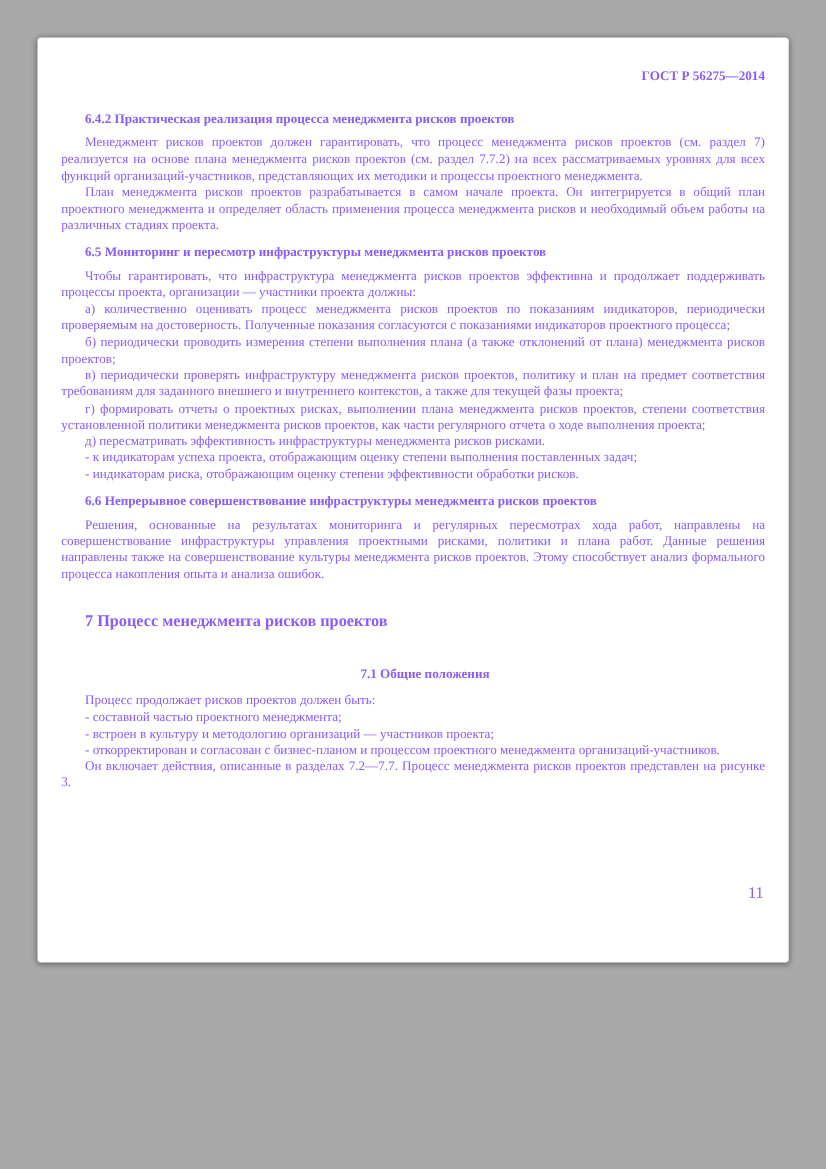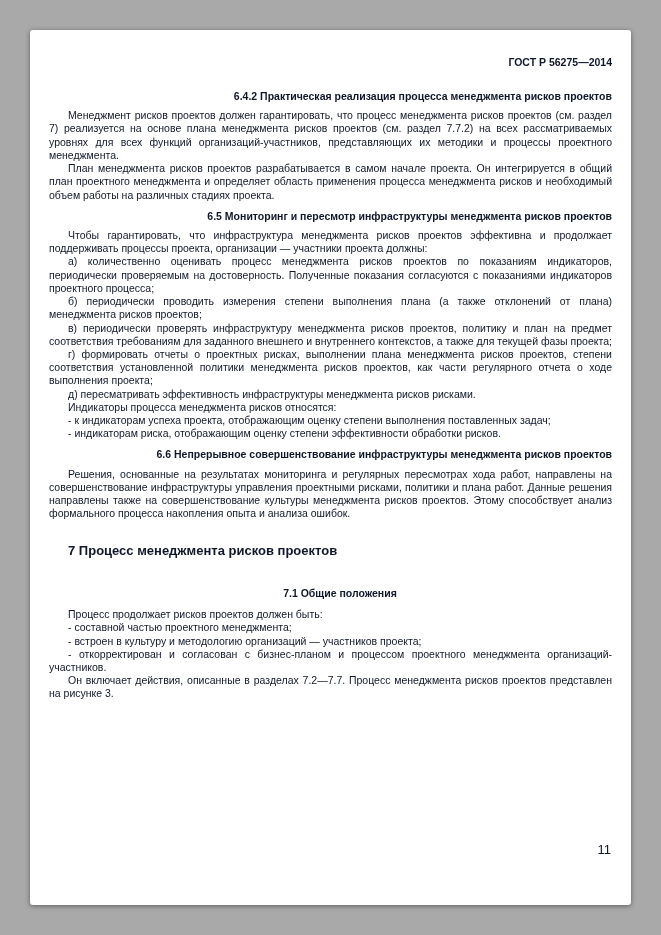--- a/index.html
+++ b/index.html
@@ -10,48 +10,49 @@
   }
   .canvas {
     width: 661px;
     height: 935px;
     background: #a9a9a9;
     overflow: hidden;
   }
   .page {
     position: relative;
     width: 601px;
-    height: 875px;
+    height: 740px;
     margin: 30px auto 0 auto;
     background: #ffffff;
     border-radius: 3px;
     box-shadow: 0 1px 5px rgba(0,0,0,0.45);
     box-sizing: border-box;
     padding: 26px 19px 0 19px;
-    color: #0f172a;
+    color: #8b5cf6;
+    font-family: Liberation Serif, serif;
   }
   .page-header {
     text-align: right;
     font-size: 10.5px;
     font-weight: bold;
     margin-bottom: 22px;
   }
   .content {
     font-size: 10.5px;
     line-height: 1.26;
     text-align: justify;
     hyphens: auto;
   }
   .content p {
     margin: 0;
     text-indent: 19px;
   }
   .content p.h3 {
     font-weight: bold;
-    text-align: right;
+    text-align: left;
     margin: 8px 0 6px 0;
   }
   .content p.h1 {
     font-weight: bold;
     text-align: left;
     font-size: 13px;
     margin: 22px 0 28px 0;
   }
   .content p.h3-sub {
     font-weight: bold;
@@ -79,21 +80,20 @@
       <p class="h3">6.4.2 Практическая реализация процесса менеджмента рисков проектов</p>
       <p>Менеджмент рисков проектов должен гарантировать, что процесс менеджмента рисков проектов (см. раздел 7) реализуется на основе плана менеджмента рисков проектов (см. раздел 7.7.2) на всех рассматриваемых уровнях для всех функций организаций-участников, представляющих их методики и процессы проектного менеджмента.</p>
       <p>План менеджмента рисков проектов разрабатывается в самом начале проекта. Он интегрируется в общий план проектного менеджмента и определяет область применения процесса менеджмента рисков и необходимый объем работы на различных стадиях проекта.</p>
       <p class="h3">6.5 Мониторинг и пересмотр инфраструктуры менеджмента рисков проектов</p>
       <p>Чтобы гарантировать, что инфраструктура менеджмента рисков проектов эффективна и продолжает поддерживать процессы проекта, организации — участники проекта должны:</p>
       <p>а) количественно оценивать процесс менеджмента рисков проектов по показаниям индикаторов, периодически проверяемым на достоверность. Полученные показания согласуются с показаниями индикаторов проектного процесса;</p>
       <p>б) периодически проводить измерения степени выполнения плана (а также отклонений от плана) менеджмента рисков проектов;</p>
       <p>в) периодически проверять инфраструктуру менеджмента рисков проектов, политику и план на предмет соответствия требованиям для заданного внешнего и внутреннего контекстов, а также для текущей фазы проекта;</p>
       <p>г) формировать отчеты о проектных рисках, выполнении плана менеджмента рисков проектов, степени соответствия установленной политики менеджмента рисков проектов, как части регулярного отчета о ходе выполнения проекта;</p>
       <p>д) пересматривать эффективность инфраструктуры менеджмента рисков рисками.</p>
-      <p>Индикаторы процесса менеджмента рисков относятся:</p>
       <p>- к индикаторам успеха проекта, отображающим оценку степени выполнения поставленных задач;</p>
       <p>- индикаторам риска, отображающим оценку степени эффективности обработки рисков.</p>
       <p class="h3">6.6 Непрерывное совершенствование инфраструктуры менеджмента рисков проектов</p>
       <p>Решения, основанные на результатах мониторинга и регулярных пересмотрах хода работ, направлены на совершенствование инфраструктуры управления проектными рисками, политики и плана работ. Данные решения направлены также на совершенствование культуры менеджмента рисков проектов. Этому способствует анализ формального процесса накопления опыта и анализа ошибок.</p>
       <p class="h1">7 Процесс менеджмента рисков проектов</p>
       <p class="h3-sub">7.1 Общие положения</p>
       <p>Процесс продолжает рисков проектов должен быть:</p>
       <p>- составной частью проектного менеджмента;</p>
       <p>- встроен в культуру и методологию организаций — участников проекта;</p>
       <p>- откорректирован и согласован с бизнес-планом и процессом проектного менеджмента организаций-участников.</p>

